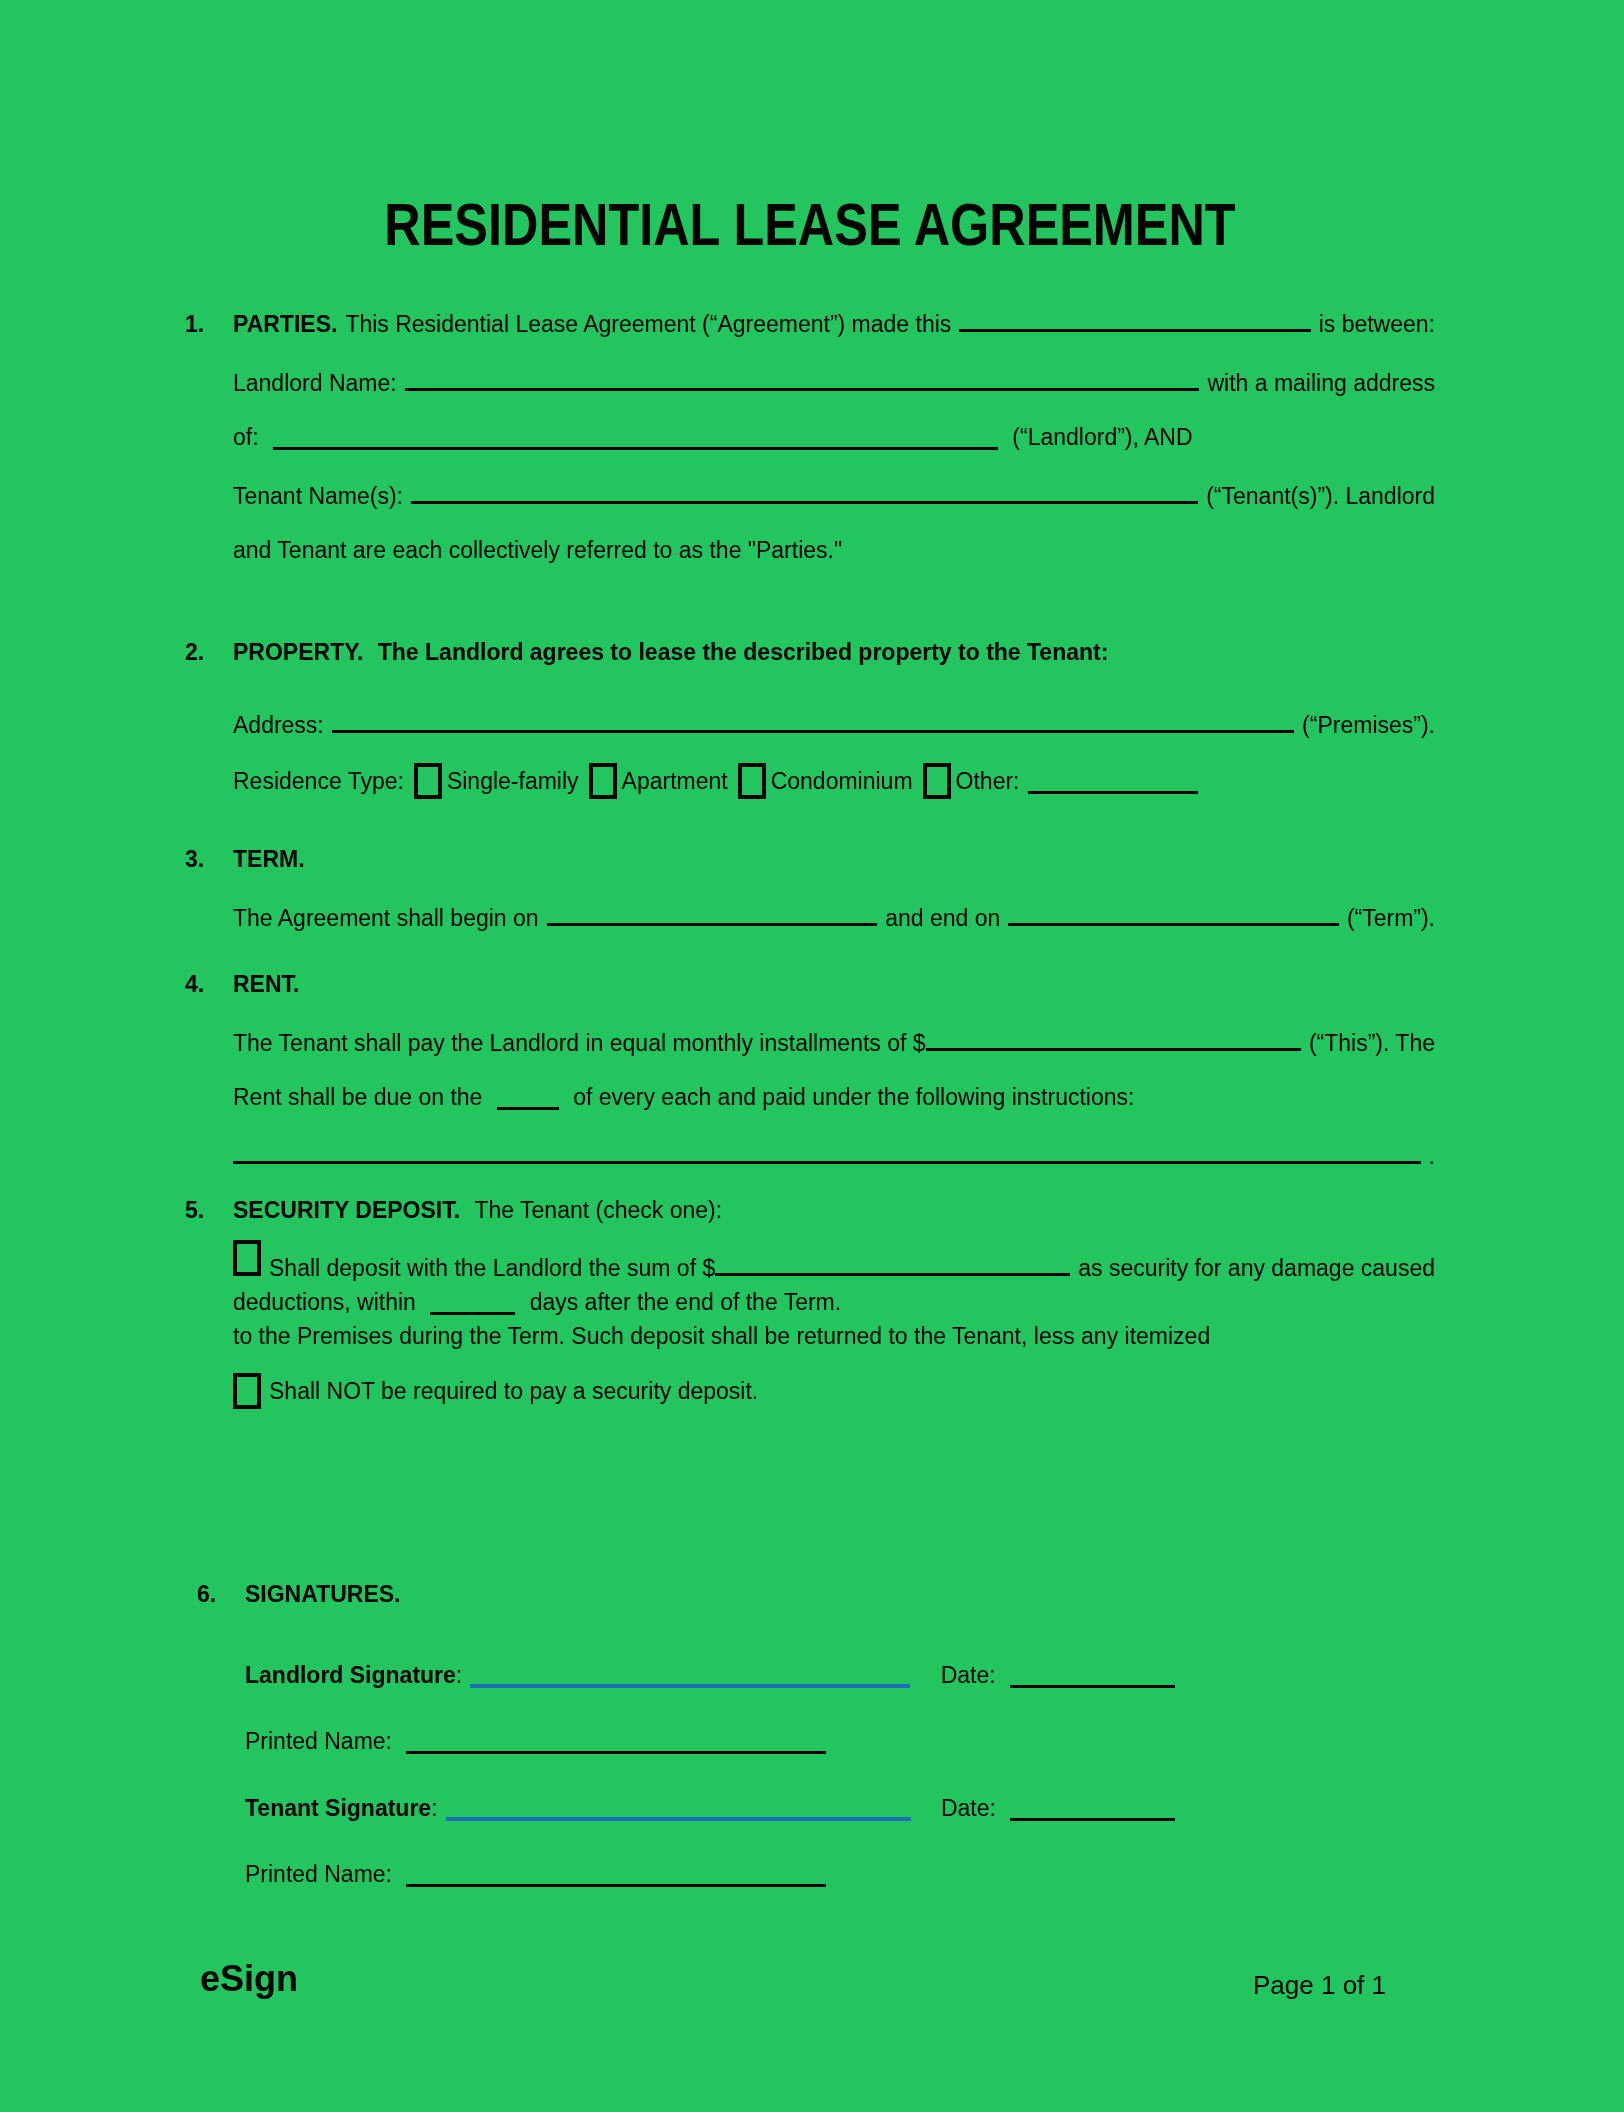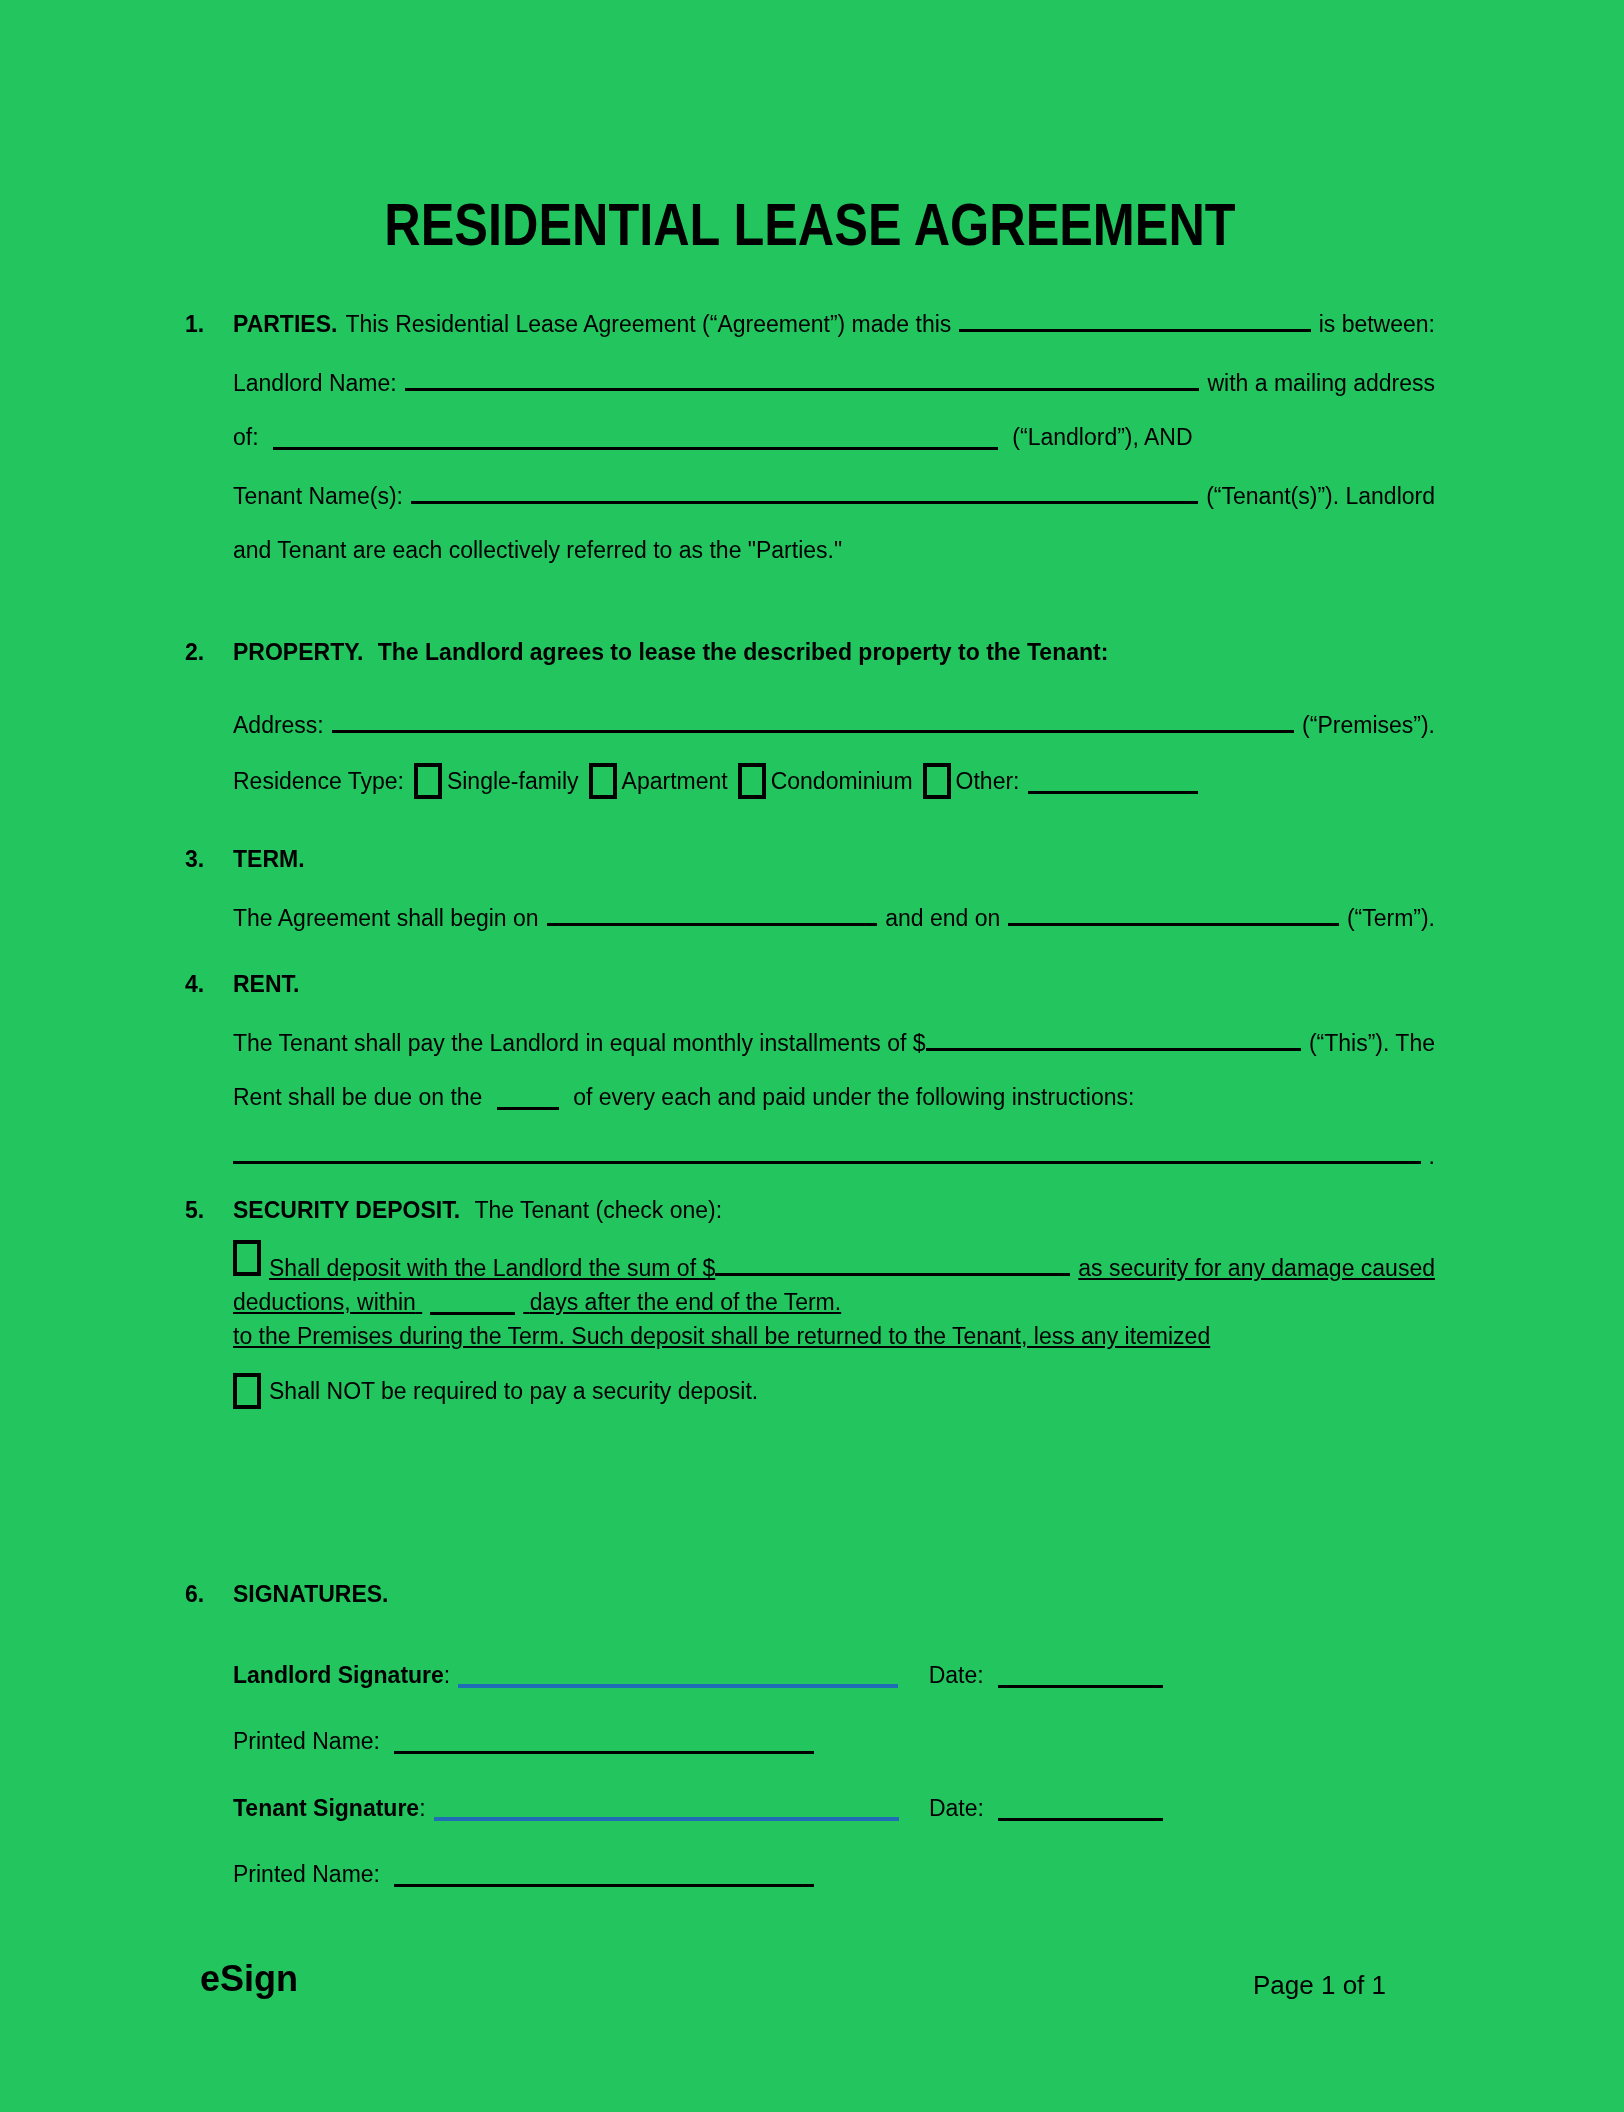--- a/index.html
+++ b/index.html
@@ -41,23 +41,23 @@
   .cb {
     display:inline-block; width:28px; height:36px; border:4px solid #000;
     box-sizing:border-box; vertical-align:middle; margin:0 5px 4px 10px; flex:none;
   }
   .cb-first { margin-left:0; margin-right:8px; }
 
   
   .sec2 { margin-top:70px; } .sec2 .sec-head { margin-bottom:36px; }
   .sec3 { margin-top:40px; } .sec4 { margin-top:34px; }
   .sec5 { margin-top:16px; } .sec5 .sec-head { margin-bottom:14px; }
-  .sec6 { margin-top:165px; } .sec6 .sec-head { margin-bottom:48px; }
-
-  .para { line-height:34px; margin-bottom:0;text-decoration:underline; }
+  .sec6 { margin-top:165px;margin-left:12px; } .sec6 .sec-head { margin-bottom:48px; }
+
+  .para { line-height:34px; margin-bottom:0; }
   .para-line { display:flex; align-items:baseline; white-space:nowrap; line-height:34px; }
   .para-cont { line-height:34px; white-space:nowrap; }
   .opt2 { margin-top:20px; }
 
   .sig-row { line-height:32px; margin-bottom:34px; white-space:nowrap; }
   .date-label { margin-left:24px; }
 
   .footer-brand { position:absolute; left:200px; top:1958px; font-size:36px; font-weight:bold; }
   .footer-page { position:absolute; right:238px; top:1970px; font-size:26px; }
 </style>

